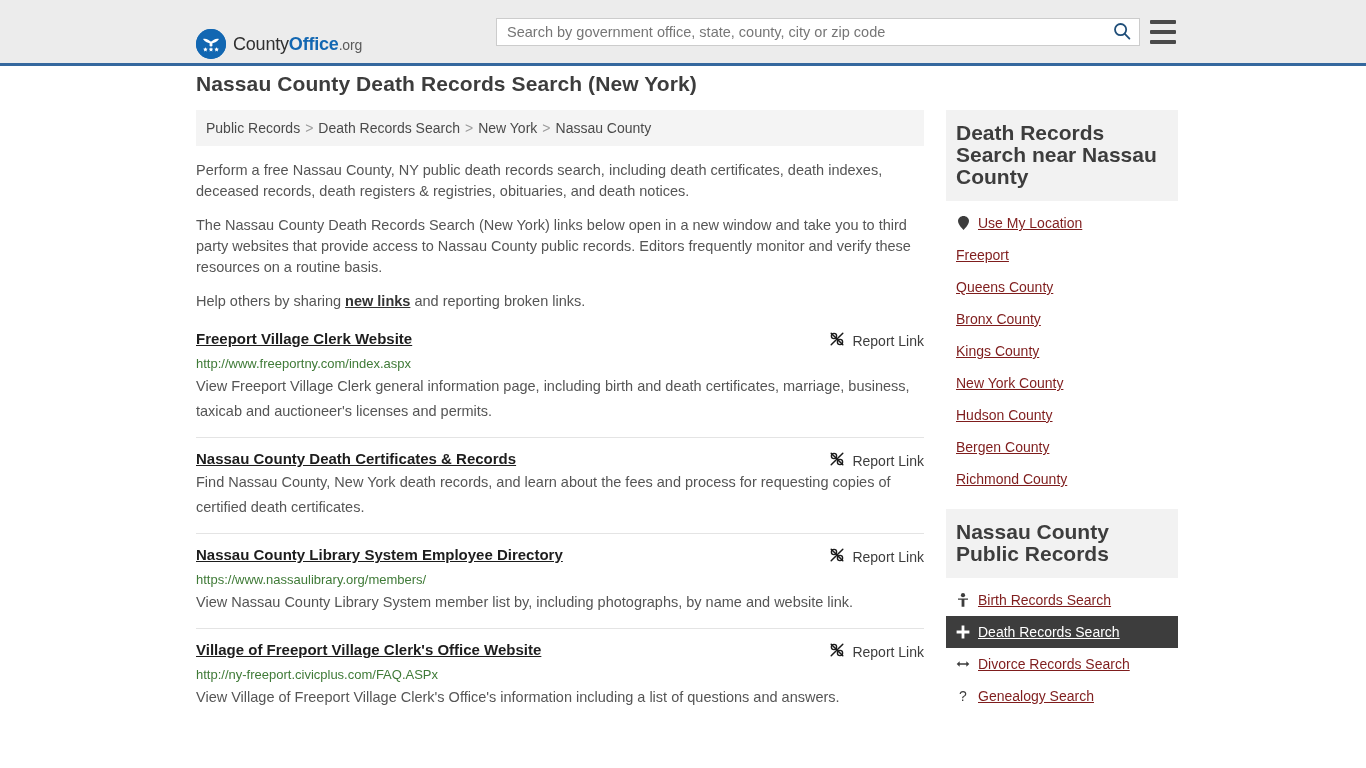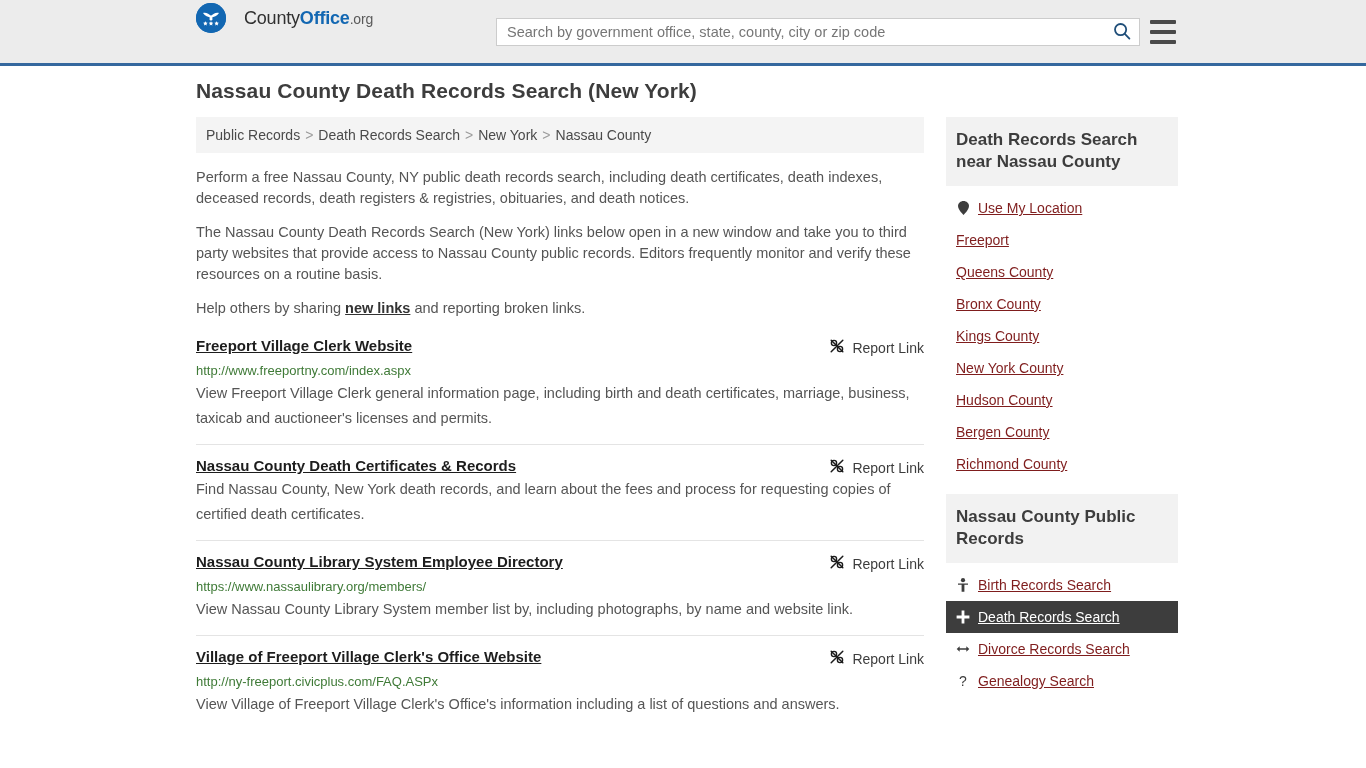--- a/index.html
+++ b/index.html
@@ -16,24 +16,24 @@
     height: 66px;
     background: #ececec;
     border-bottom: 3px solid #35689e;
     display: flex;
     align-items: center;
     position: relative;
   }
   #brand {
     position: absolute;
     left: 196px;
-    top: 3px;
-    display: flex;
-    align-items: center;
-    gap: 18px;
+    top: 29px;
+    display: flex;
+    align-items: center;
+    gap: 7px;
     text-decoration: none;
   }
   #brand .logo-mark {
     width: 30px; height: 30px;
     border-radius: 50%;
     background: #1267b2;
     display: block;
     flex: none;
   }
   #brand .wordmark {
@@ -99,21 +99,21 @@
   
   #page {
     width: 1366px;
     padding: 0 196px;
     position: relative;
   }
   #page-title {
     font-size: 21px;
     font-weight: bold;
     color: #3d3d3d;
-    margin: 13px 0 14px 0;
+    margin: 6px 0 14px 0;
     letter-spacing: 0.1px;
   }
   #content-row {
     display: flex;
     align-items: flex-start;
     gap: 22px;
   }
   #main-col { width: 728px; flex: none; }
   #side-col { width: 232px; flex: none; }
 
@@ -190,21 +190,21 @@
     line-height: 25px;
     color: #555555;
     margin: 0;
   }
 
   
   .side-box { margin-bottom: 14px; }
   .side-head {
     background: #f2f2f2;
     padding: 12px 10px 13px 10px;
-    font-size: 17px;
+    font-size: 21px;
     font-weight: bold;
     color: #3d3d3d;
     line-height: 22px;
   }
   .side-list { padding: 6px 0 0 0; margin: 0; list-style: none; }
   .side-item {
     display: flex;
     align-items: center;
     gap: 8px;
     padding: 8px 10px;

